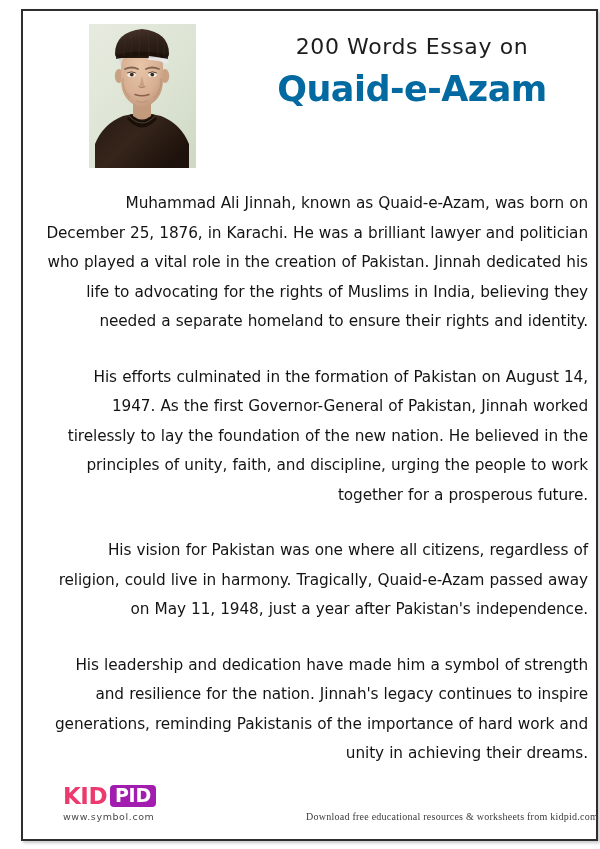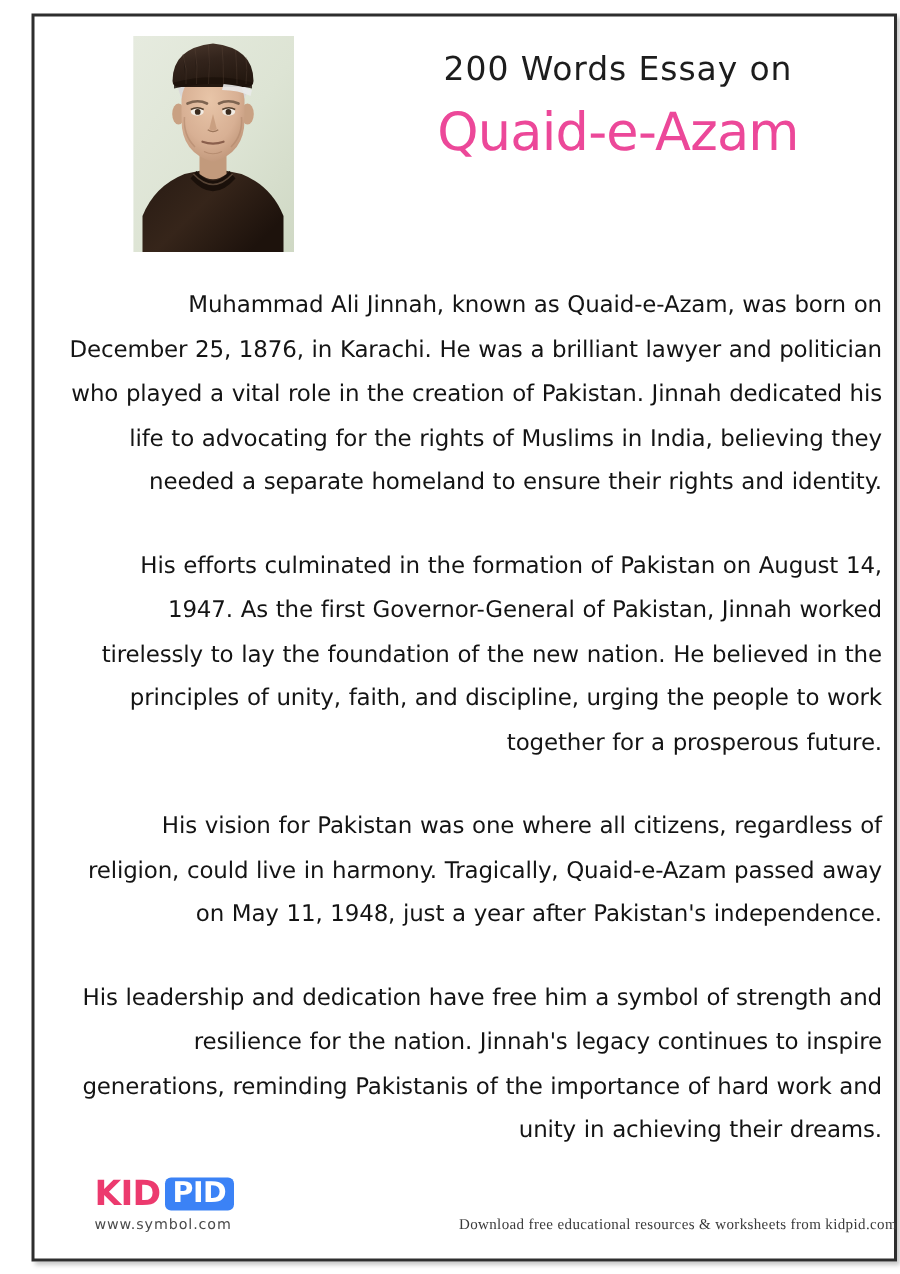--- a/index.html
+++ b/index.html
@@ -69,22 +69,22 @@
     font-size: 22px;
     font-weight: 400;
     color: #1d1d1d;
     letter-spacing: 0.6px;
     line-height: 1.1;
   }
   .title-main {
     margin-top: 12px;
     font-family: "DejaVu Sans", sans-serif;
     font-size: 35px;
-    font-weight: 400;
-    color: #ec4899;
+    font-weight: 700;
+    color: #0369a1;
     letter-spacing: -0.5px;
     line-height: 1.05;
   }
 
   
   .content {
     position: absolute;
     left: 23px;
     top: 178px;
     width: 542px;
@@ -123,21 +123,21 @@
   .logo-kid {
     font-family: "DejaVu Sans", sans-serif;
     font-size: 23px;
     font-weight: 700;
     color: #ec3a6e;
     letter-spacing: -0.5px;
     line-height: 1;
   }
   .logo-pid {
     margin-left: 3px;
-    background: #3b82f6;
+    background: #a21caf;
     border-radius: 4px;
     padding: 1px 5px 2px 5px;
     font-family: "DejaVu Sans", sans-serif;
     font-size: 19px;
     font-weight: 700;
     color: #ffffff;
     letter-spacing: -0.3px;
     line-height: 1.05;
   }
   .logo-url {
@@ -247,21 +247,21 @@
       <div class="title-block">
         <div class="title-kicker">200 Words Essay on</div>
         <div class="title-main">Quaid-e-Azam</div>
       </div>
     </div>
 
     <div class="content">
       <p class="para">Muhammad Ali Jinnah, known as Quaid-e-Azam, was born on December 25, 1876, in Karachi. He was a brilliant lawyer and politician who played a vital role in the creation of Pakistan. Jinnah dedicated his life to advocating for the rights of Muslims in India, believing they needed a separate homeland to ensure their rights and identity.</p>
       <p class="para">His efforts culminated in the formation of Pakistan on August 14, 1947. As the first Governor-General of Pakistan, Jinnah worked tirelessly to lay the foundation of the new nation. He believed in the principles of unity, faith, and discipline, urging the people to work together for a prosperous future.</p>
       <p class="para">His vision for Pakistan was one where all citizens, regardless of religion, could live in harmony. Tragically, Quaid-e-Azam passed away on May 11, 1948, just a year after Pakistan's independence.</p>
-      <p class="para">His leadership and dedication have free him a symbol of strength and resilience for the nation. Jinnah's legacy continues to inspire generations, reminding Pakistanis of the importance of hard work and unity in achieving their dreams.</p>
+      <p class="para">His leadership and dedication have made him a symbol of strength and resilience for the nation. Jinnah's legacy continues to inspire generations, reminding Pakistanis of the importance of hard work and unity in achieving their dreams.</p>
     </div>
 
     <div class="footer">
       <div class="logo">
         <div class="logo-row">
           <span class="logo-kid">KID</span>
           <span class="logo-pid">PID</span>
         </div>
         <div class="logo-url">www.symbol.com</div>
       </div>

